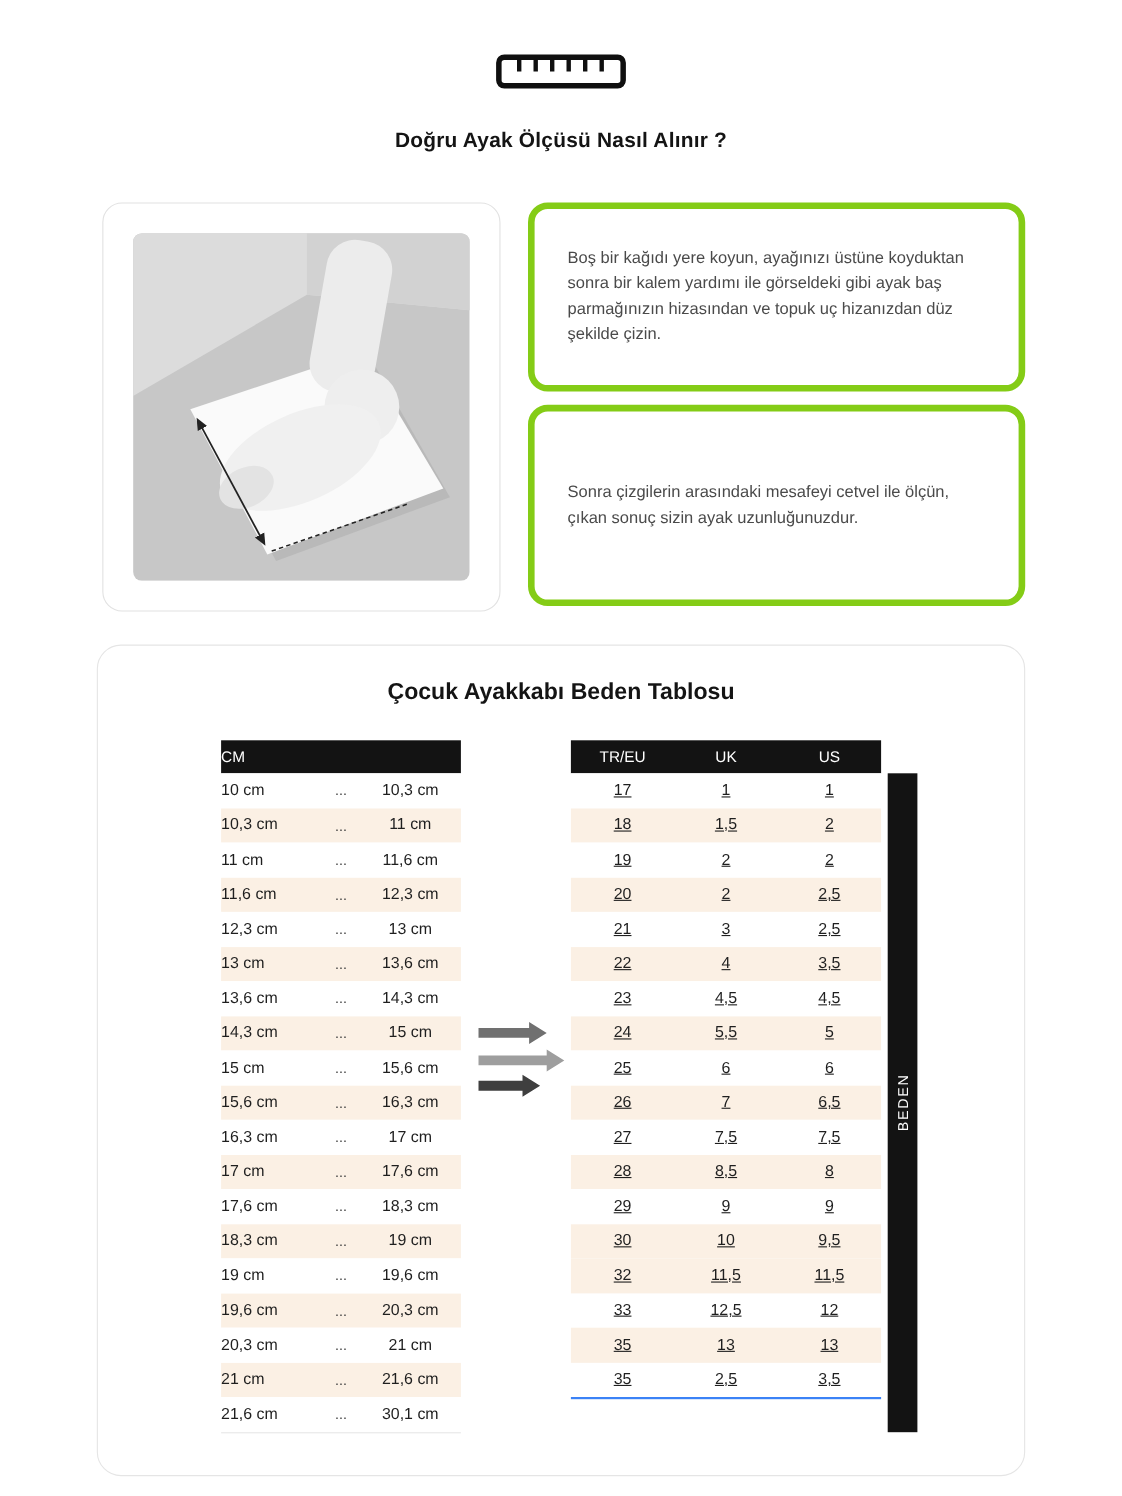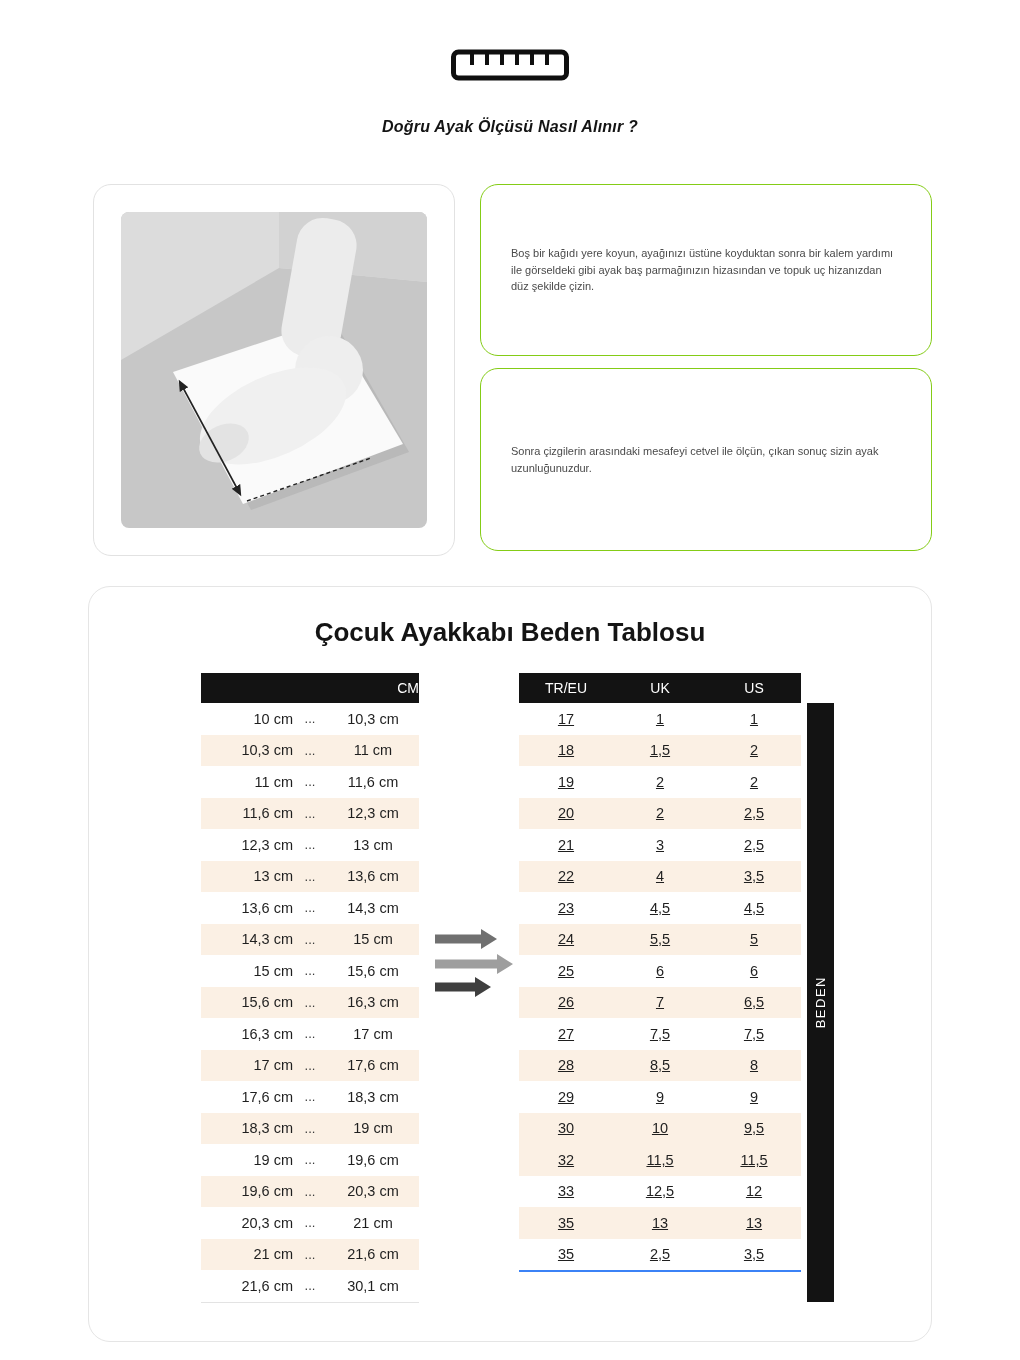--- a/index.html
+++ b/index.html
@@ -5,66 +5,66 @@
   html,body { margin:0; padding:0; background:#ffffff; }
   .page {
     position:relative; width:1020px; height:1360px; margin:0 auto;
     background:#ffffff; font-family:"Liberation Sans", sans-serif; overflow:hidden;
   }
 
   
   .ruler-wrap { position:absolute; top:48px; left:0; width:100%; text-align:center; }
   .main-title {
     position:absolute; top:118px; left:0; width:100%; text-align:center;
-    font-size:16px; font-weight:bold; color:#141414; letter-spacing:0.2px;font-style:italic;
+    font-size:19px; font-weight:bold; color:#141414; letter-spacing:0.2px;
   }
 
   .photo-card {
     position:absolute; left:93px; top:184px; width:362px; height:372px;
     border:1px solid #e2e2e2; border-radius:18px; box-sizing:border-box;
     display:flex; align-items:center; justify-content:center; background:#fff;
   }
   .photo-svg { width:306px; height:316px; border-radius:8px; display:block; }
 
   .info-card {
     position:absolute; left:480px; width:452px; box-sizing:border-box;
-    border:1px solid #84cc16; border-radius:18px; background:#fff;
-    padding:32px 30px; color:#4a4a4a; font-size:11px; line-height:1.53;
+    border:6px solid #84cc16; border-radius:18px; background:#fff;
+    padding:32px 30px; color:#4a4a4a; font-size:15px; line-height:1.53;
     display:flex; align-items:center;
   }
   .info-card-1 { top:184px; height:172px; }
   .info-card-2 { top:368px; height:183px; }
   .info-card p { margin:0; }
 
   
   .table-card {
     position:absolute; left:88px; top:586px; width:844px; height:756px;
     border:1px solid #e5e5e5; border-radius:22px; box-sizing:border-box; background:#fff;
   }
   .table-title {
     position:absolute; top:30px; left:0; width:100%; text-align:center;
-    font-size:26px; font-weight:bold; color:#141414;
+    font-size:21px; font-weight:bold; color:#141414;
   }
 
   .cm-table  { position:absolute; left:112px; top:86px; width:218px; border-bottom:1px solid #e3e3e3; }
   .size-table{ position:absolute; left:430px; top:86px; width:282px; border-bottom:2px solid #3b82f6; }
 
   .t-header {
     height:30px; background:#131313; color:#ffffff;
     display:flex; align-items:center; font-size:14px;
   }
-  .cm-table .t-header { justify-content:flex-end; }
+  .cm-table .t-header { justify-content:flex-start; }
   .size-table .t-header .hcell { width:94px; text-align:center; }
 
   .t-row {
     height:31.5px; display:flex; align-items:center;
     background:#ffffff; font-size:14.5px; color:#1f1f1f;
   }
   .t-row.alt { background:#fbf0e4; }
-  .cm-row .cell:nth-child(1) { width:92px; text-align:right; }
+  .cm-row .cell:nth-child(1) { width:92px; text-align:left; }
   .cm-row .cell:nth-child(2) { width:34px; text-align:center; font-size:13px; color:#3c3c3c; }
   .cm-row .cell:nth-child(3) { width:92px; text-align:center; }
   .size-row .cell { width:94px; text-align:center;text-decoration:underline; }
 
   .beden-bar {
     position:absolute; left:718px; top:116px; width:27px; height:599px;
     background:#131313; display:flex; align-items:center; justify-content:center;
   }
   .beden-label {
     color:#ffffff; font-size:13px; letter-spacing:1.5px;

